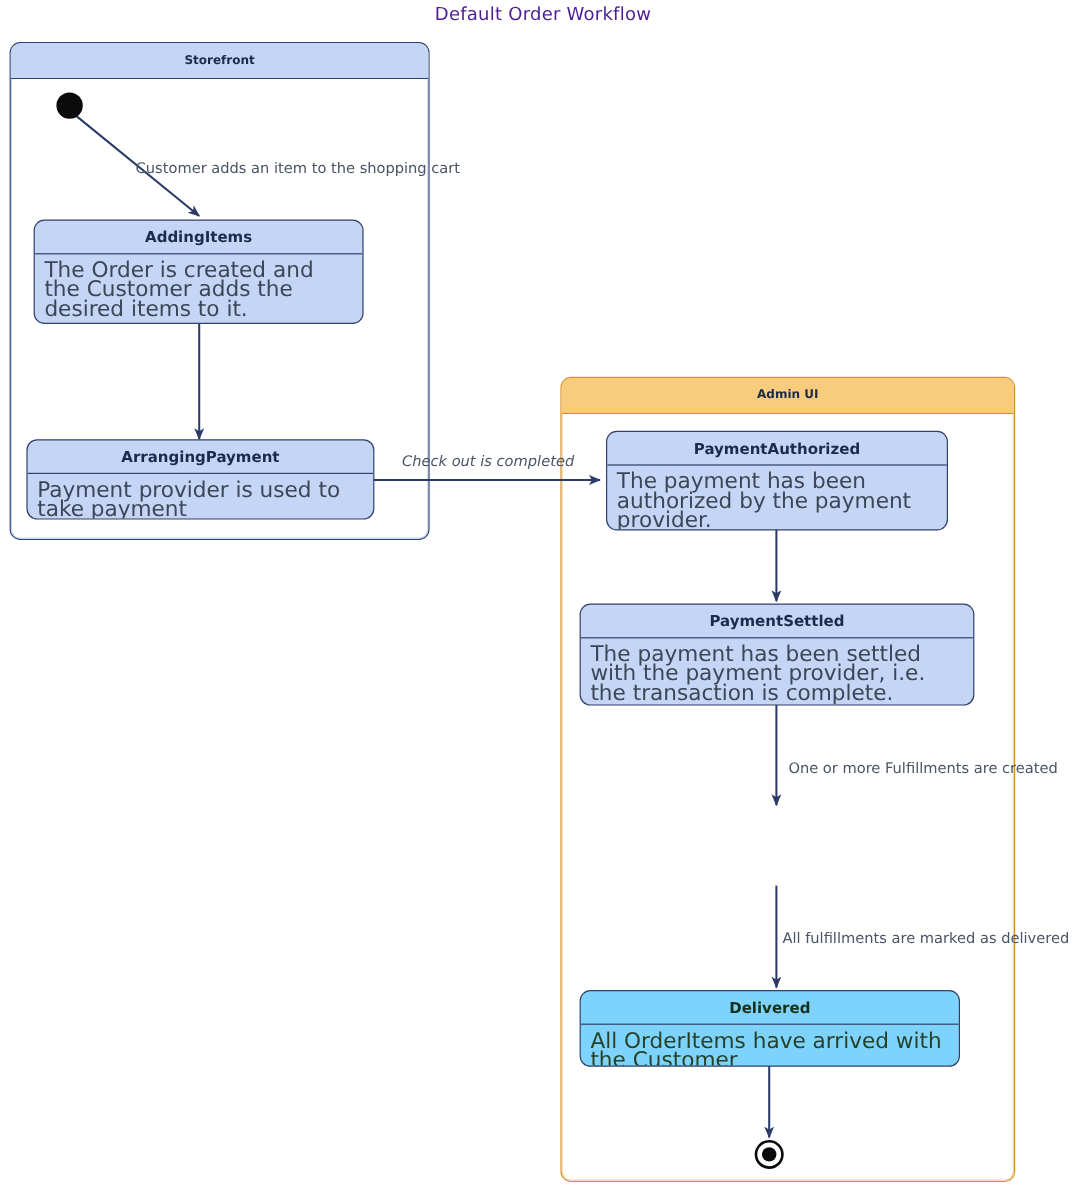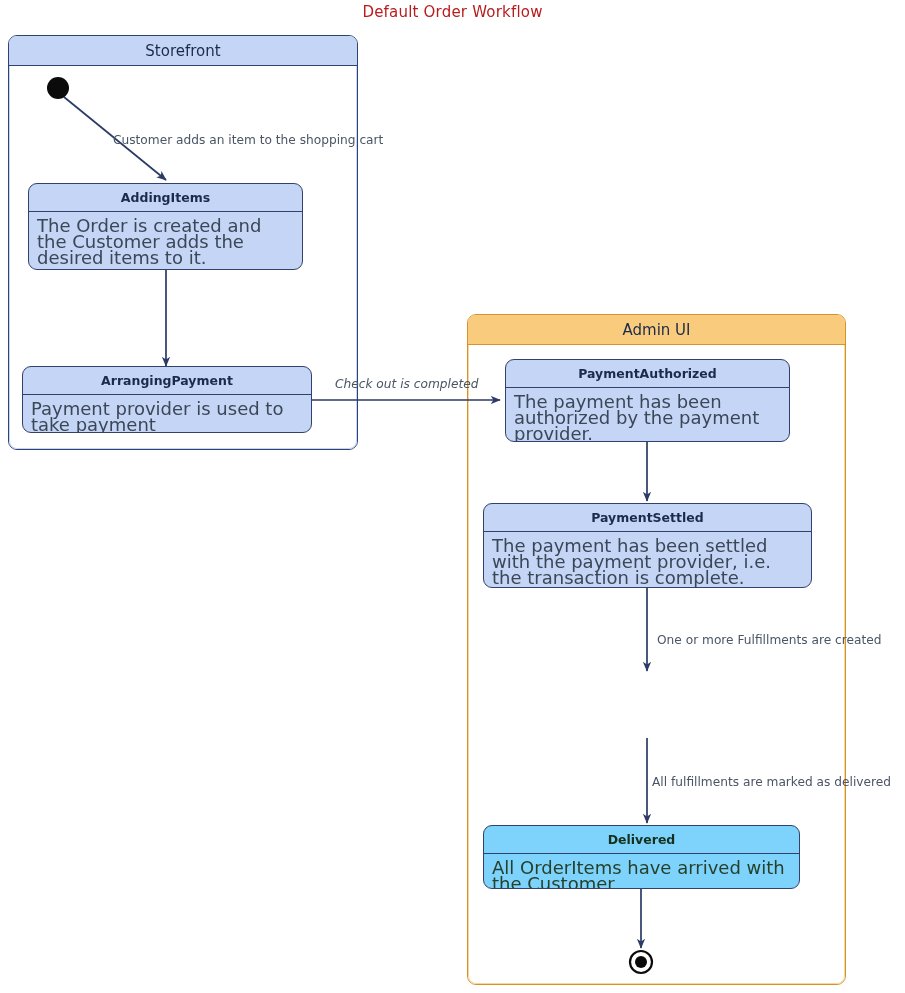--- a/index.html
+++ b/index.html
@@ -2,26 +2,26 @@
 <html><head>
 <meta charset="utf-8">
 <style>
   html,body{margin:0;padding:0;background:#ffffff;}
   body{width:905px;height:993px;position:relative;overflow:hidden;
        font-family:"DejaVu Sans","Liberation Sans",sans-serif;}
   #diagram{position:absolute;inset:0;}
   .svg-layer{position:absolute;left:0;top:0;width:905px;height:993px;}
 
   .title{position:absolute;left:0;top:3px;width:905px;text-align:center;
-         font-size:15px;color:#b91c1c;letter-spacing:.2px;}
+         font-size:15px;color:#4c1d95;letter-spacing:.2px;}
 
   
   .container{position:absolute;border-radius:9px;box-sizing:border-box;}
   .container .hdr{height:30px;display:flex;align-items:center;justify-content:center;
-        font-size:15px;font-weight:normal;color:#1c2b4a;border-radius:8px 8px 0 0;
+        font-size:10px;font-weight:bold;color:#1c2b4a;border-radius:8px 8px 0 0;
         box-sizing:border-box;}
   .container .body{position:absolute;left:0;right:0;top:30px;bottom:0;background:#ffffff;
         border-radius:0 0 8px 8px;box-sizing:border-box;}
 
   .c-storefront{border:1.6px solid #2e4372;background:#fff;}
   .c-storefront .hdr{background:#c5d5f5;border-bottom:1.6px solid #2e4372;}
   .c-storefront .body{border:1.6px solid #c5d5f5;border-top:none;}
 
   .c-admin{border:1.6px solid #d8922c;background:#fff;}
   .c-admin .hdr{background:#f8cb7d;border-bottom:1.6px solid #d8922c;}

